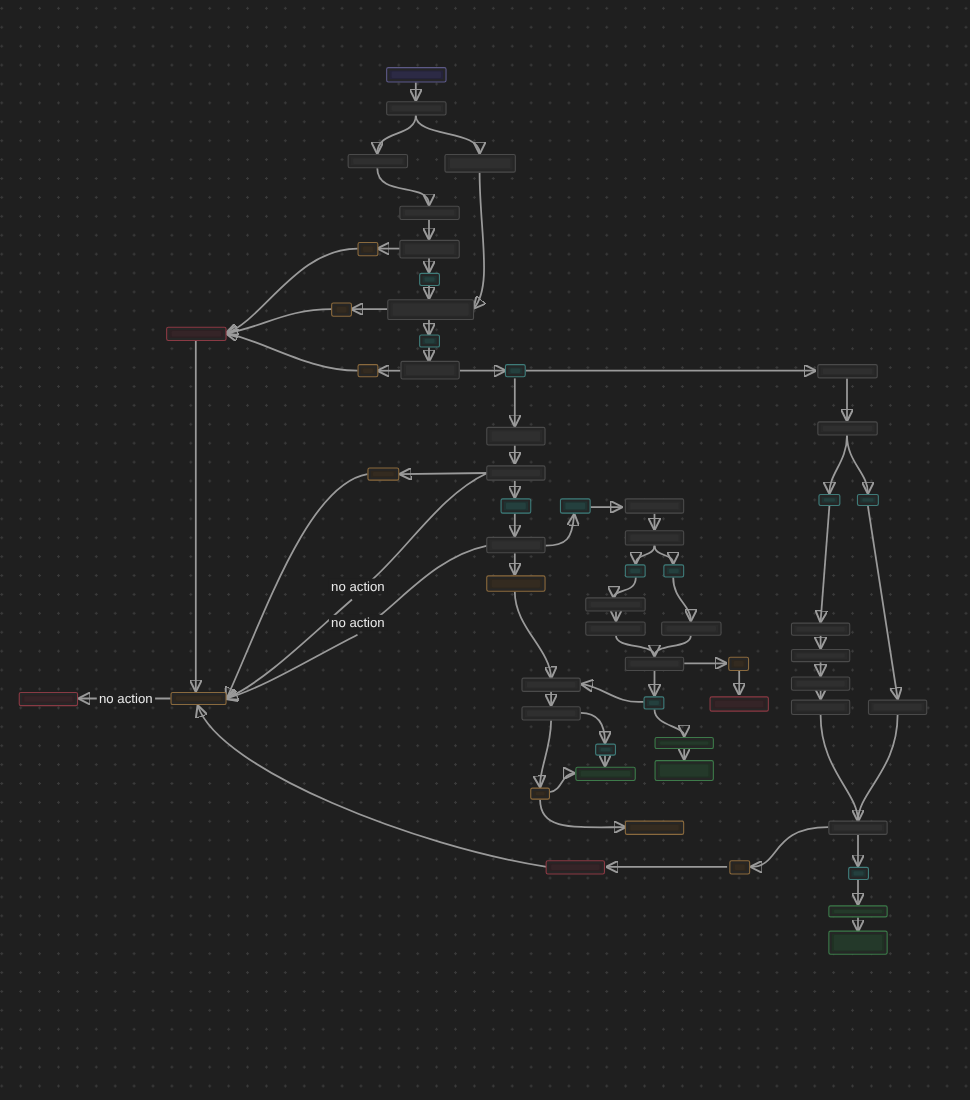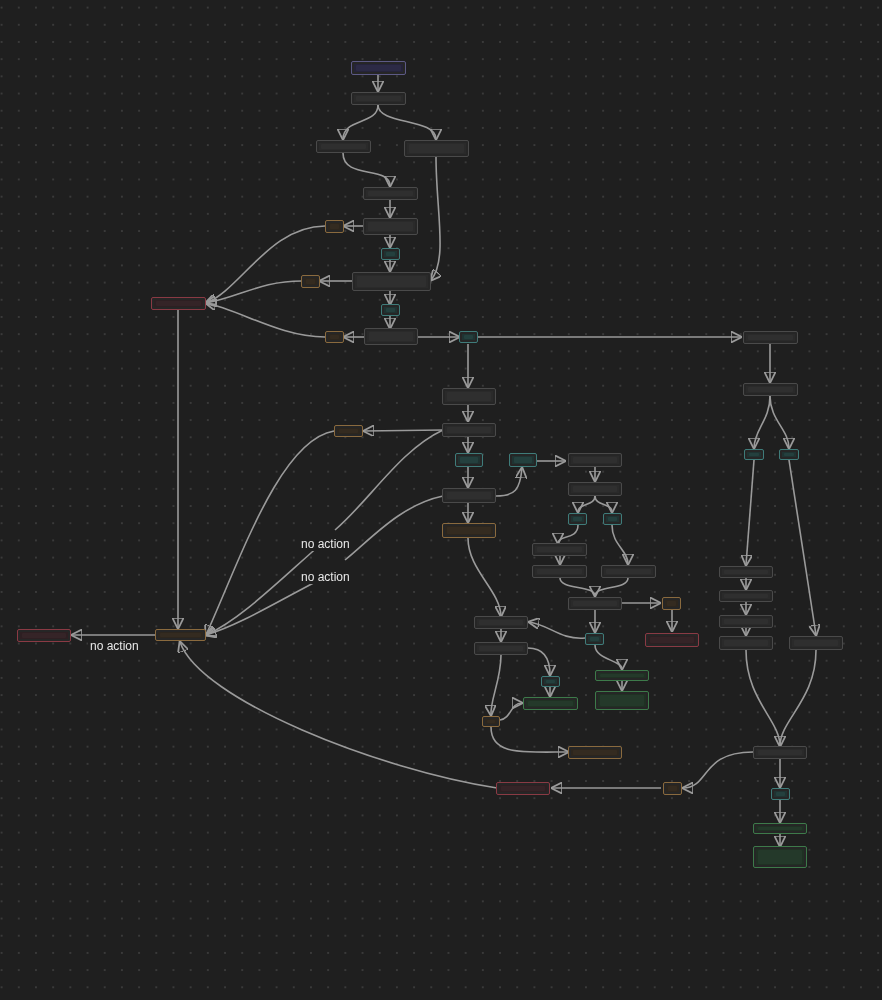--- a/index.html
+++ b/index.html
@@ -56,21 +56,20 @@
     .node.success  { border-color: #3d7a4a; background: #1f3123; }
     .node.success .blur { background: #24392a; }
     .edge-label {
       position: absolute;
       color: #e8e8e8;
       font-size: 12px;
       line-height: 14px;
       white-space: nowrap;
       background: #1f1f1f;
       padding: 0 2px;
-      margin-top: 11px;
     }
   </style>
 </head>
 <body>
 
 <div id="canvas">
 
   <svg id="edges" viewBox="0 0 882 1000">
     <defs>
       <marker id="arr" viewBox="0 0 10 10" refX="9" refY="5" markerWidth="7" markerHeight="7" orient="auto-start-reverse">

